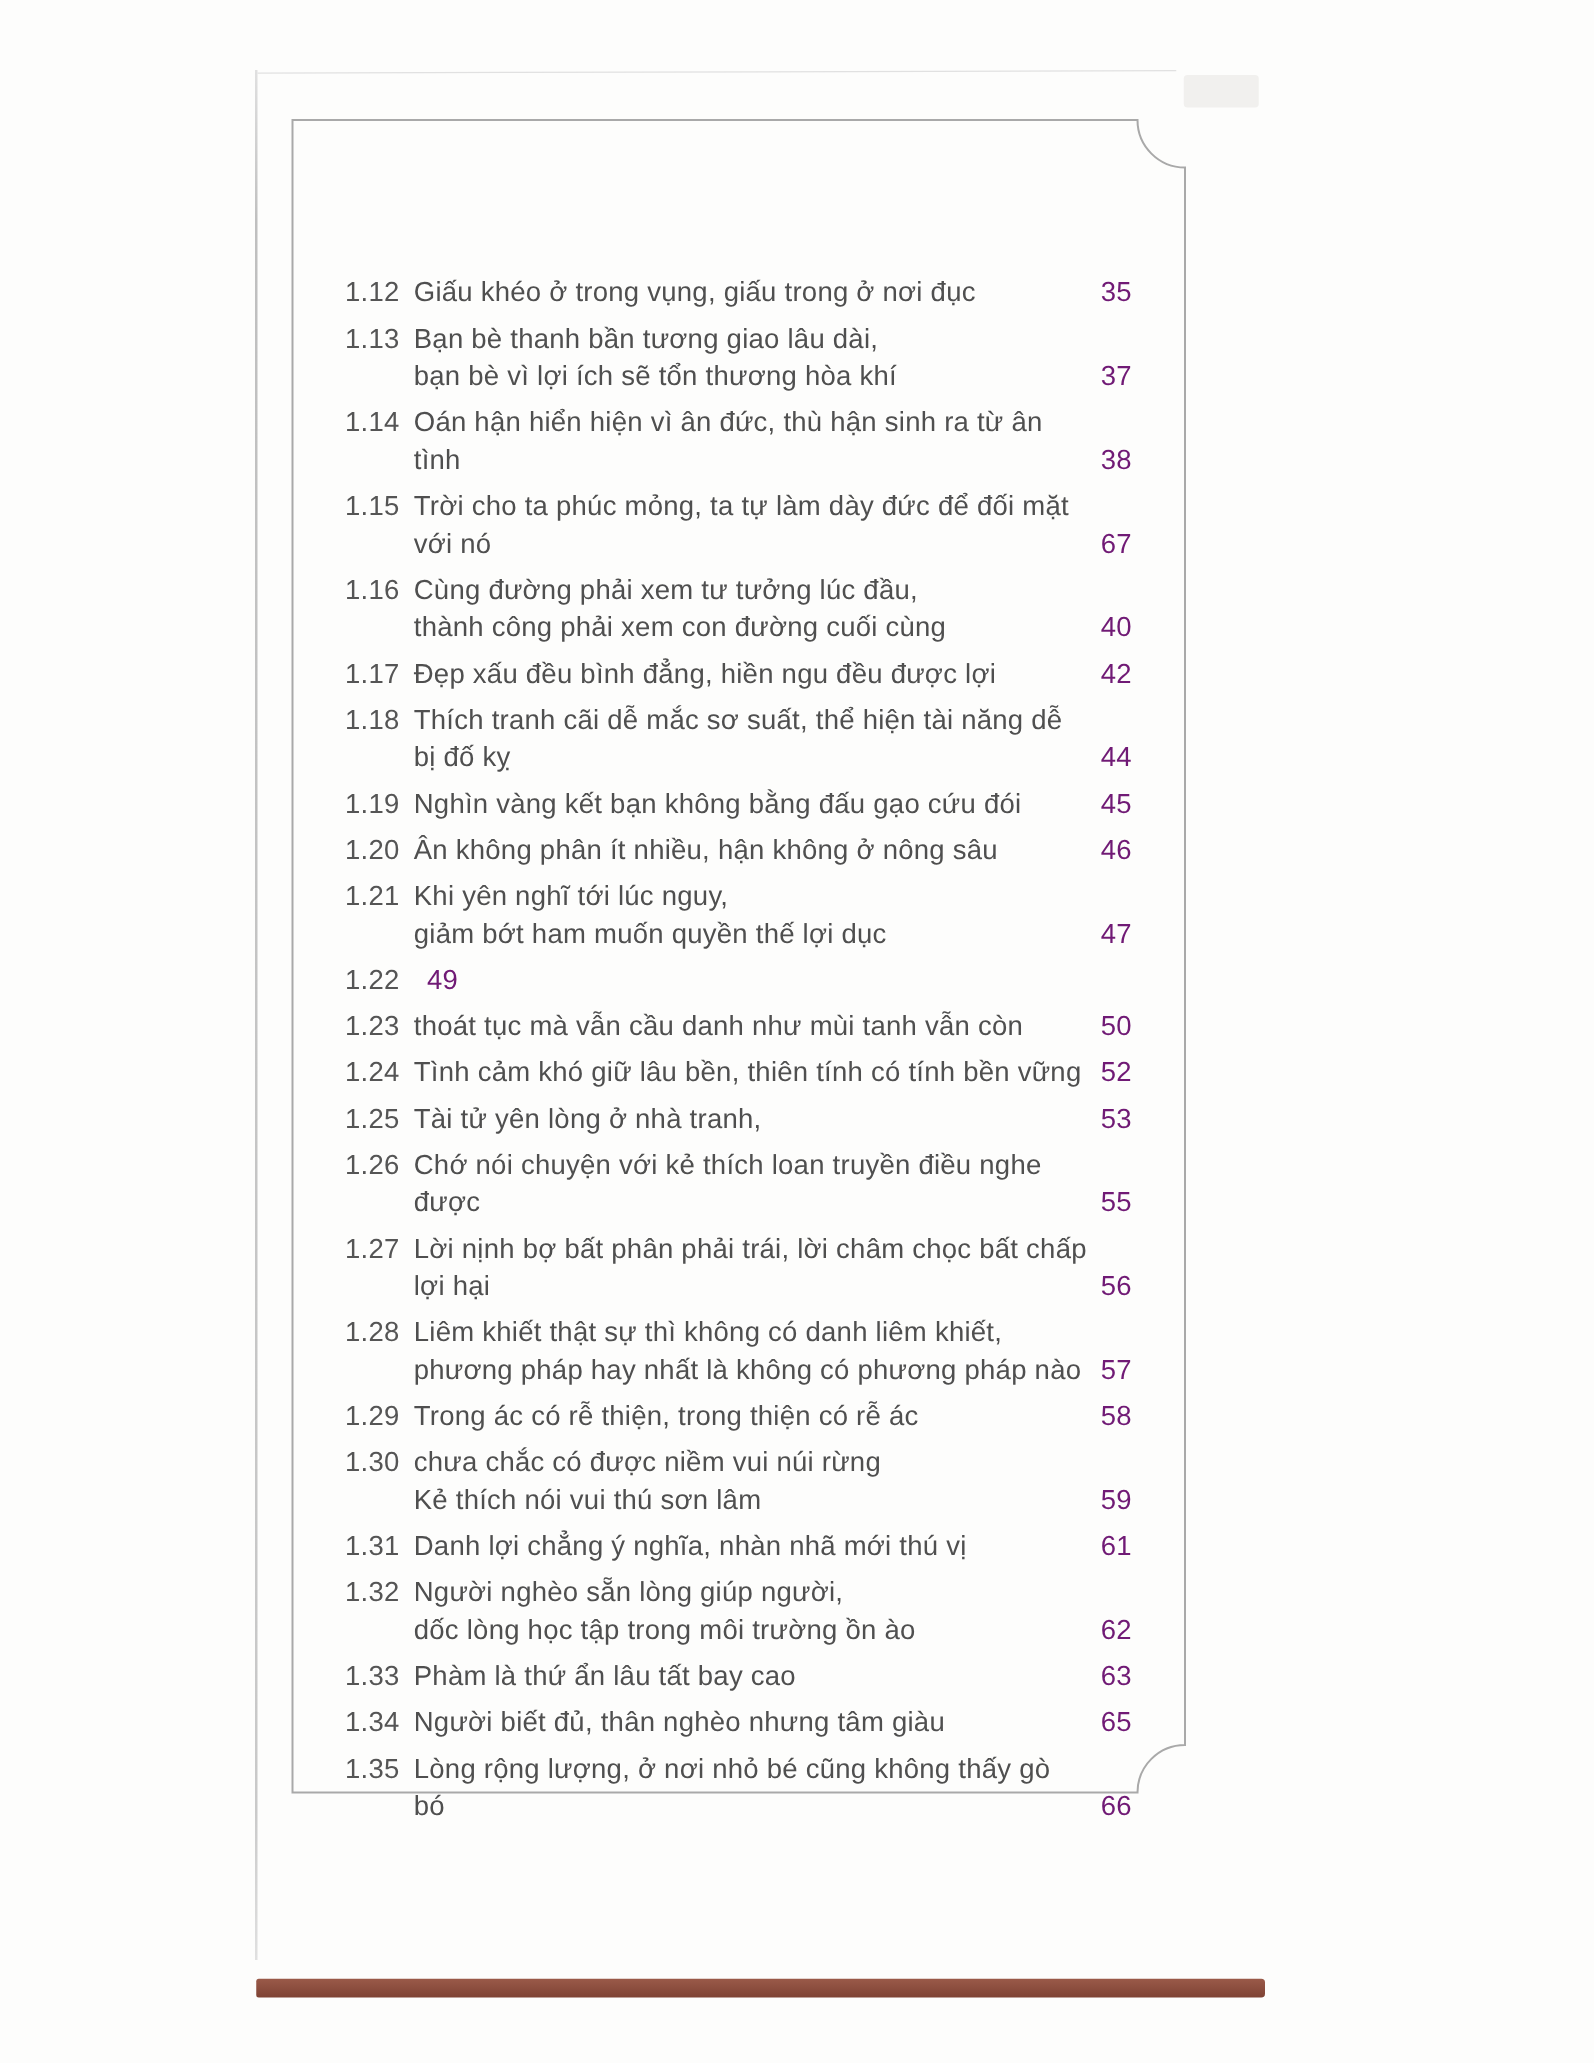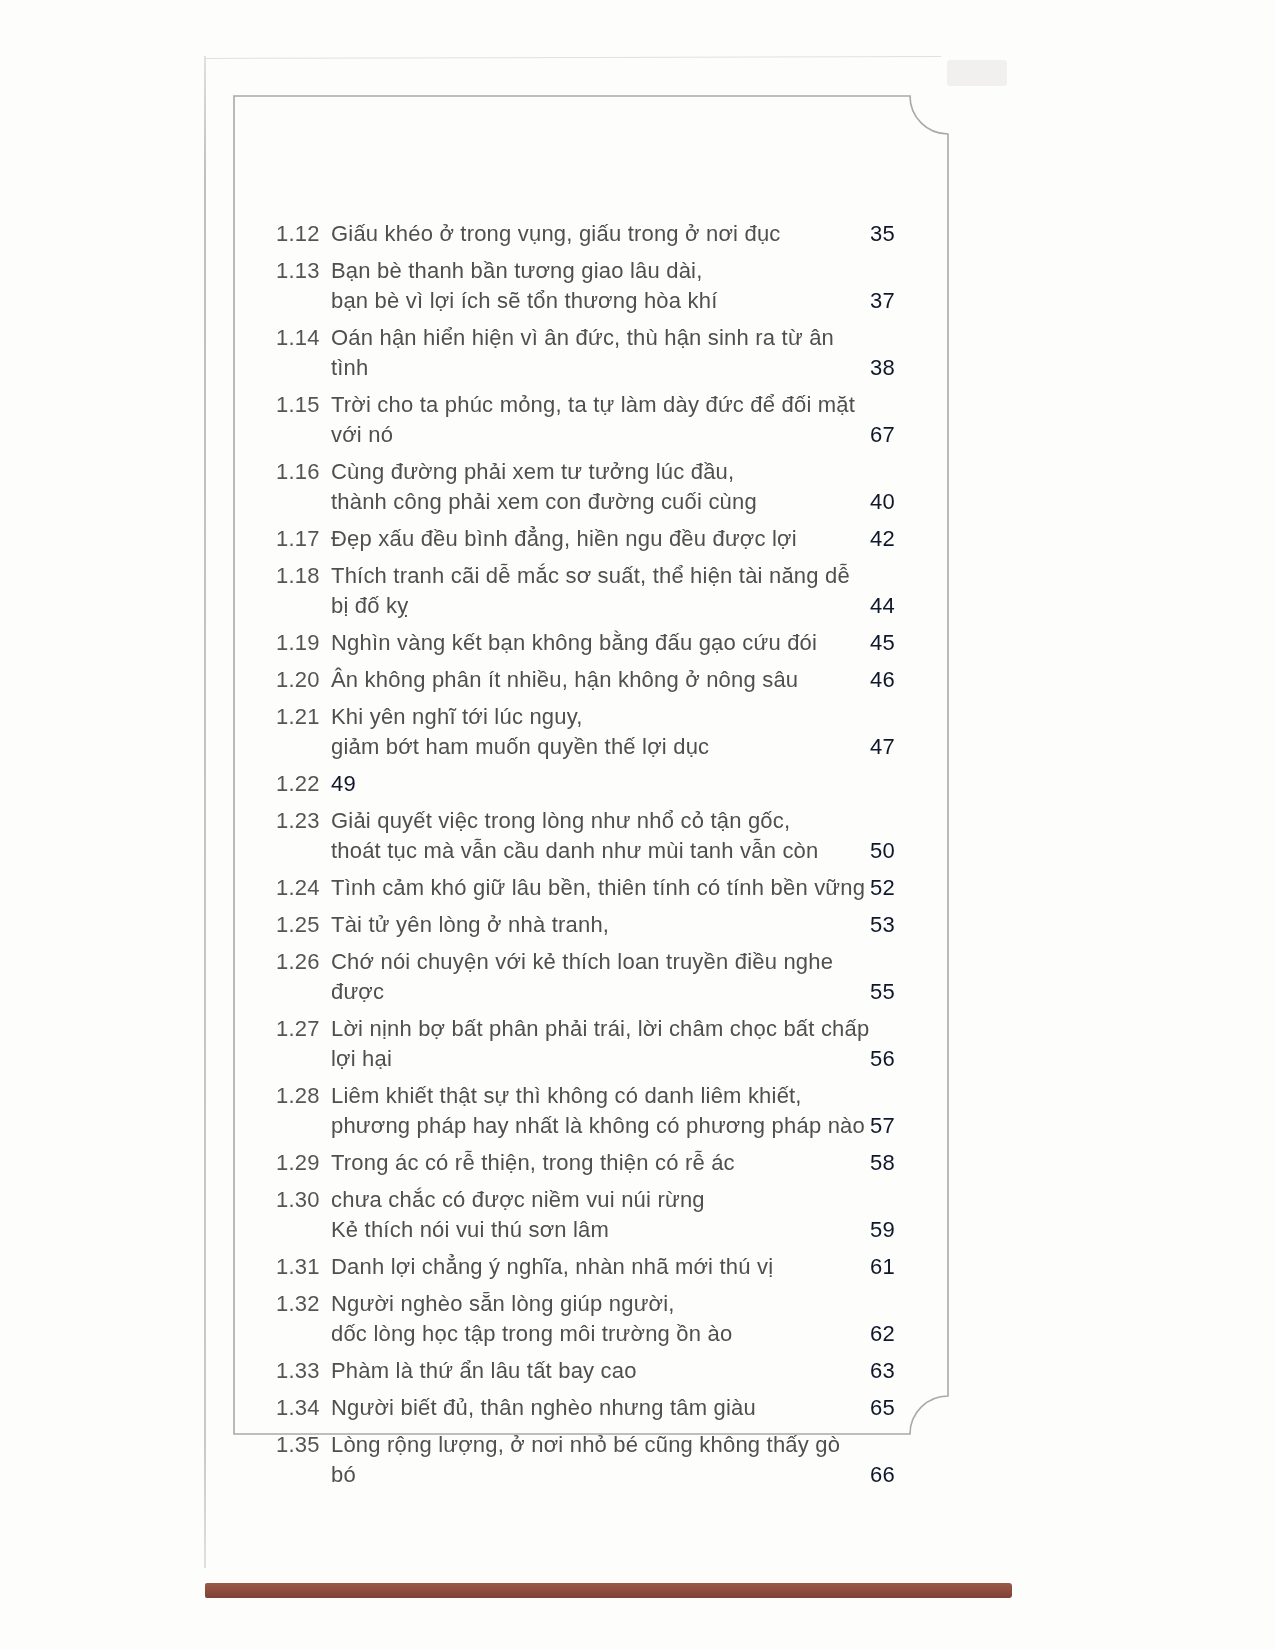--- a/index.html
+++ b/index.html
@@ -64,24 +64,24 @@
   }
   .toc-num {
     flex: 0 0 55px;
     line-height: 30px;
     color: #555555;
   }
   .toc-text { flex: 1 1 auto; }
   .toc-line { line-height: 30px; }
   .toc-page {
     flex: 0 0 46px;
-    text-align: left;
+    text-align: center;
     line-height: 30px;
     align-self: flex-end;
-    color: #0f172a;
+    color: #701a75;
   }
   
   .bottom-bar {
     position: absolute;
     left: 205px;
     top: 1583px;
     width: 807px;
     height: 15px;
     border-radius: 2px 3px 3px 2px;
   }
@@ -184,21 +184,20 @@
   </div>
 
   <div class="toc-row">
     <div class="toc-num">1.22</div>
     <div class="toc-page">49</div>
   </div>
 
   <div class="toc-row">
     <div class="toc-num">1.23</div>
     <div class="toc-text">
-          <div class="toc-line">Giải quyết việc trong lòng như nhổ cỏ tận gốc,</div>
           <div class="toc-line">thoát tục mà vẫn cầu danh như mùi tanh vẫn còn</div>
         </div>
     <div class="toc-page">50</div>
   </div>
 
   <div class="toc-row">
     <div class="toc-num">1.24</div>
     <div class="toc-text">
           <div class="toc-line">Tình cảm khó giữ lâu bền, thiên tính có tính bền vững</div>
         </div>

